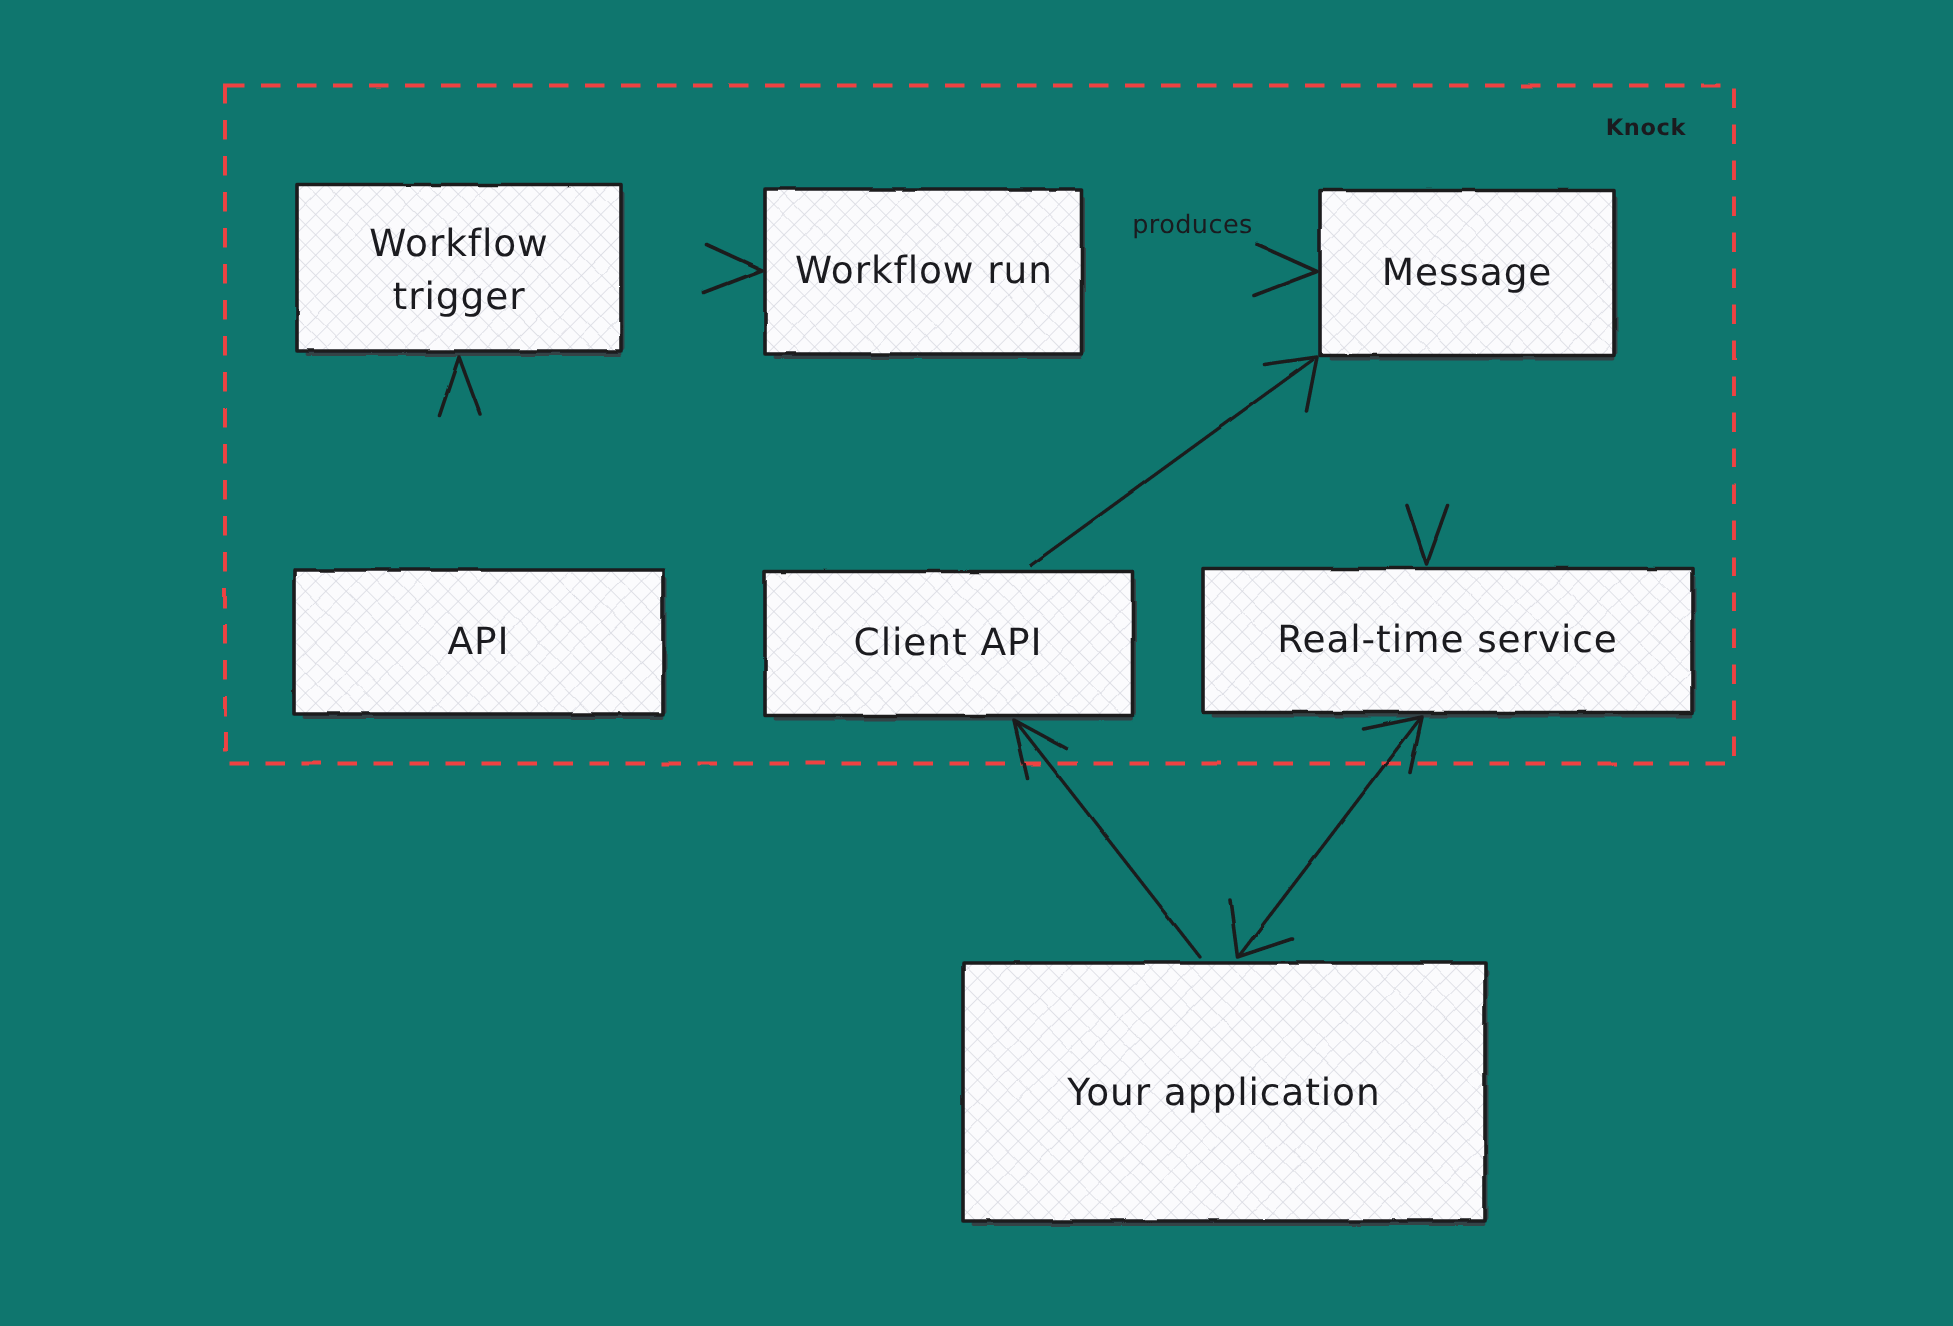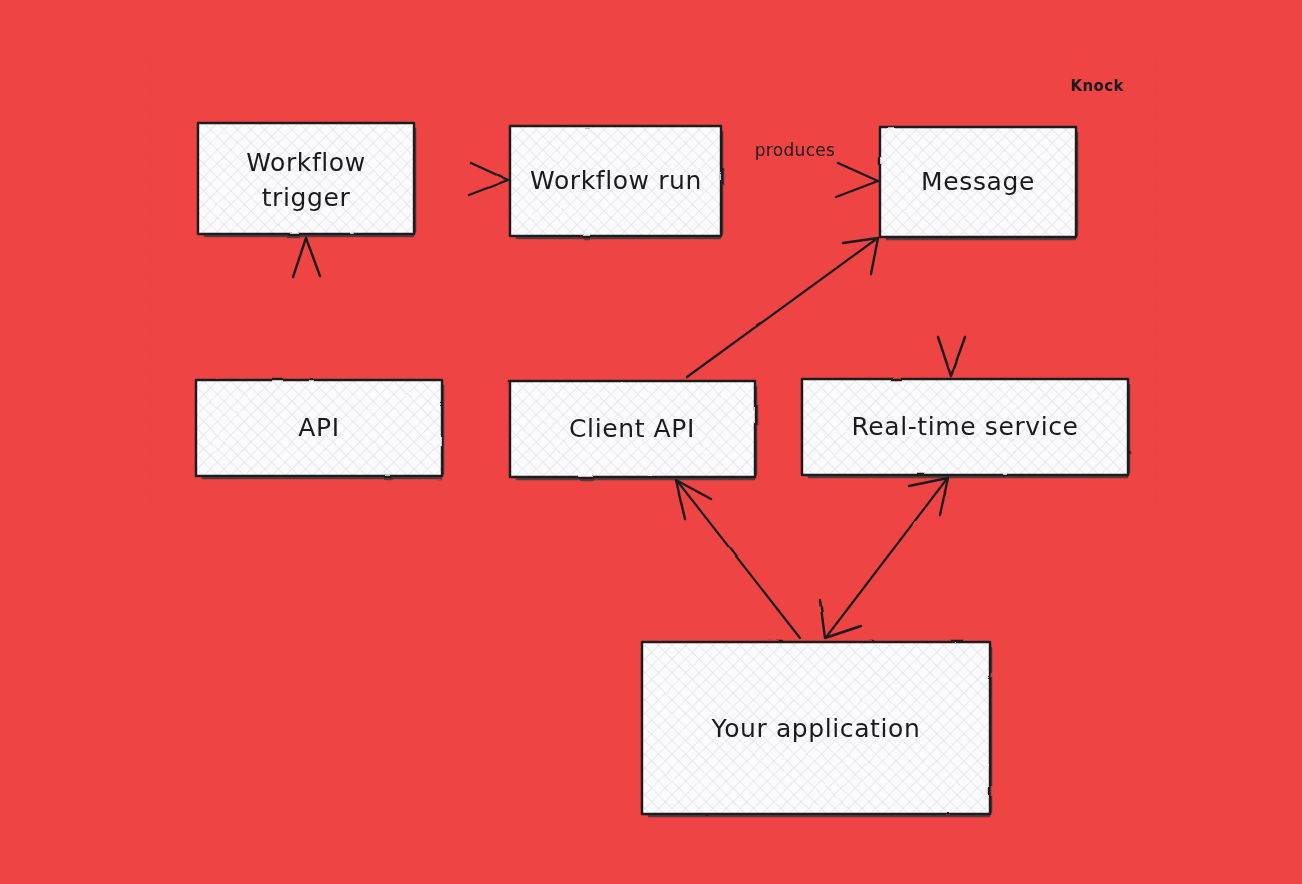--- a/index.html
+++ b/index.html
@@ -8,21 +8,21 @@
     padding: 0;
     background: #ffffff;
   }
   body {
     font-family: "DejaVu Sans", sans-serif;
   }
   #canvas {
     position: relative;
     width: 1302px;
     height: 884px;
-    background: #ef4444;
+    background: #0f766e;
     overflow: hidden;
   }
   #diagram-svg {
     position: absolute;
     left: 0;
     top: 0;
     width: 1302px;
     height: 884px;
   }
   .node-label {

